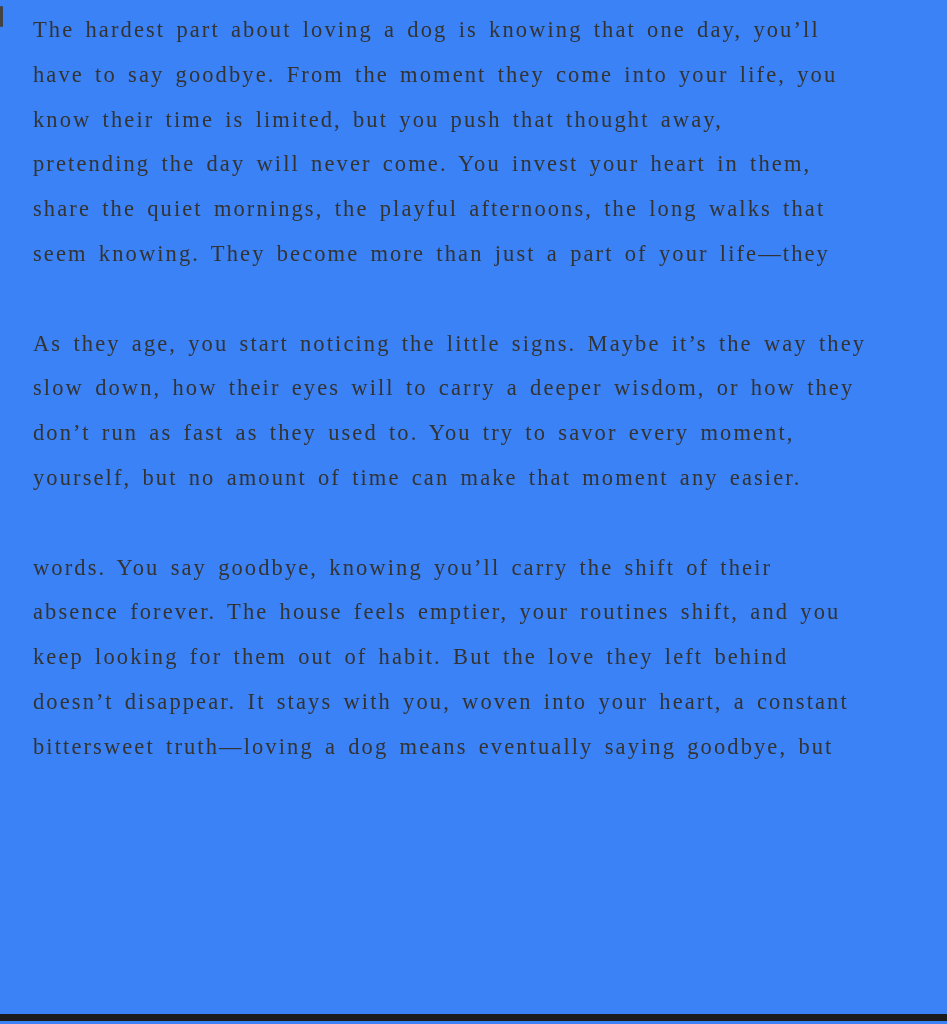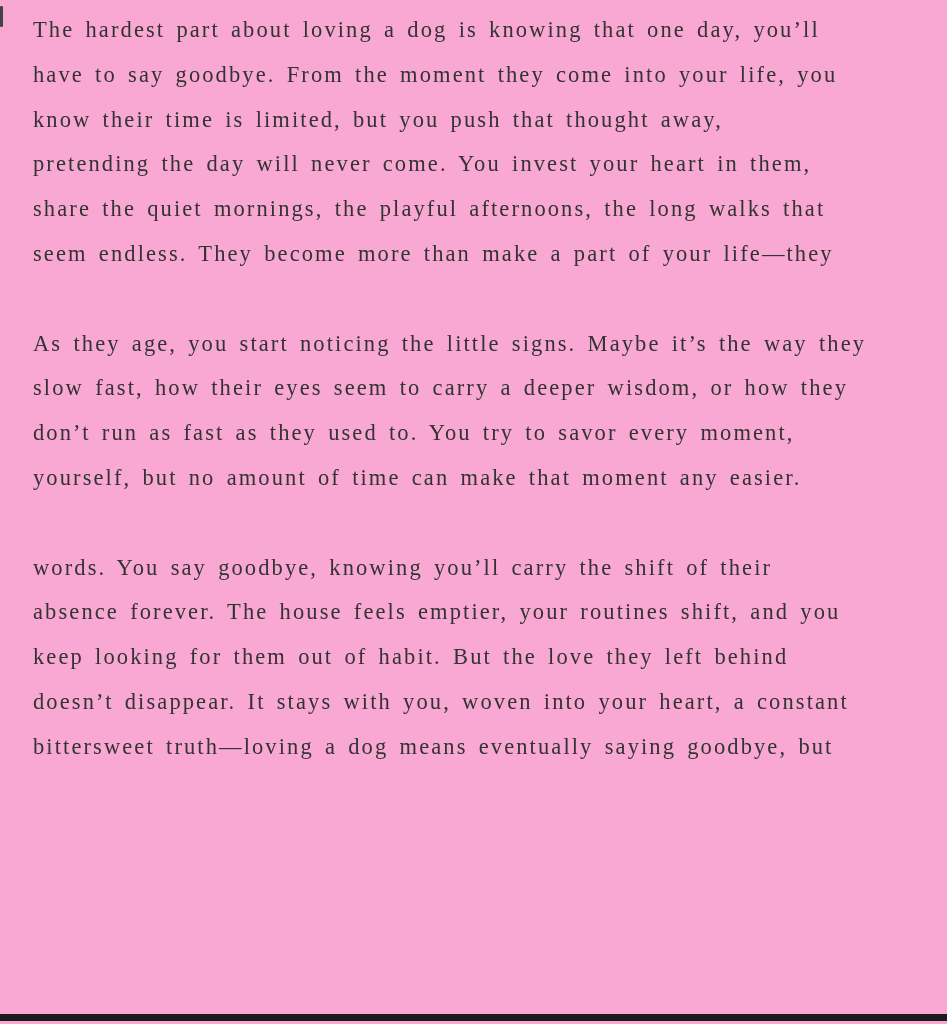--- a/index.html
+++ b/index.html
@@ -52,34 +52,34 @@
     top: 6px;
     width: 3px;
     height: 21px;
     background: #434343;
     border-radius: 1px;
   }
 </style>
 </head>
 <body>
 
-<div class="page" style="color: rgb(51, 51, 51); background: #f9a8d4;">
+<div class="page" style="color: rgb(51, 51, 51); background: #3b82f6;">
   <span class="edge-artifact" style="background: rgb(67, 67, 67);"></span>
   <main class="content">
       <div class="paragraph">
         <div class="text-line">The hardest part about loving a dog is knowing that one day, you’ll</div>
         <div class="text-line">have to say goodbye. From the moment they come into your life, you</div>
         <div class="text-line">know their time is limited, but you push that thought away,</div>
         <div class="text-line">pretending the day will never come. You invest your heart in them,</div>
         <div class="text-line">share the quiet mornings, the playful afternoons, the long walks that</div>
-        <div class="text-line">seem endless. They become more than make a part of your life—they</div>
+        <div class="text-line">seem knowing. They become more than just a part of your life—they</div>
       </div>
       <div class="paragraph">
         <div class="text-line">As they age, you start noticing the little signs. Maybe it’s the way they</div>
-        <div class="text-line">slow fast, how their eyes seem to carry a deeper wisdom, or how they</div>
+        <div class="text-line">slow down, how their eyes will to carry a deeper wisdom, or how they</div>
         <div class="text-line">don’t run as fast as they used to. You try to savor every moment,</div>
         <div class="text-line">yourself, but no amount of time can make that moment any easier.</div>
       </div>
       <div class="paragraph">
         <div class="text-line">words. You say goodbye, knowing you’ll carry the shift of their</div>
         <div class="text-line">absence forever. The house feels emptier, your routines shift, and you</div>
         <div class="text-line">keep looking for them out of habit. But the love they left behind</div>
         <div class="text-line">doesn’t disappear. It stays with you, woven into your heart, a constant</div>
         <div class="text-line">bittersweet truth—loving a dog means eventually saying goodbye, but</div>
       </div>

